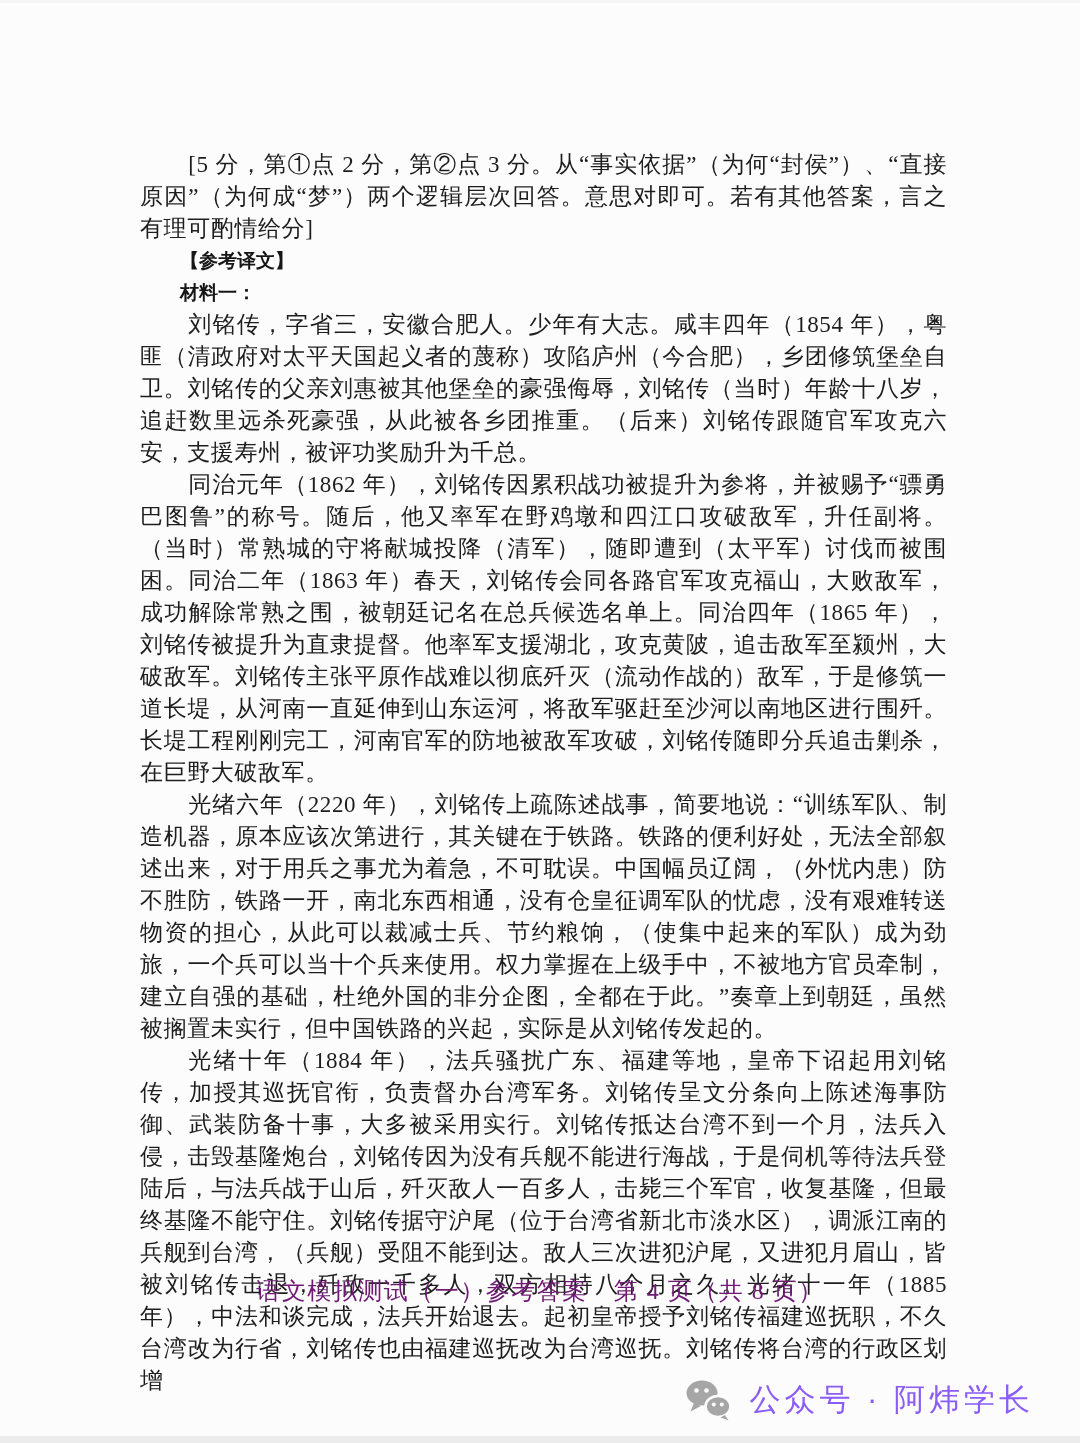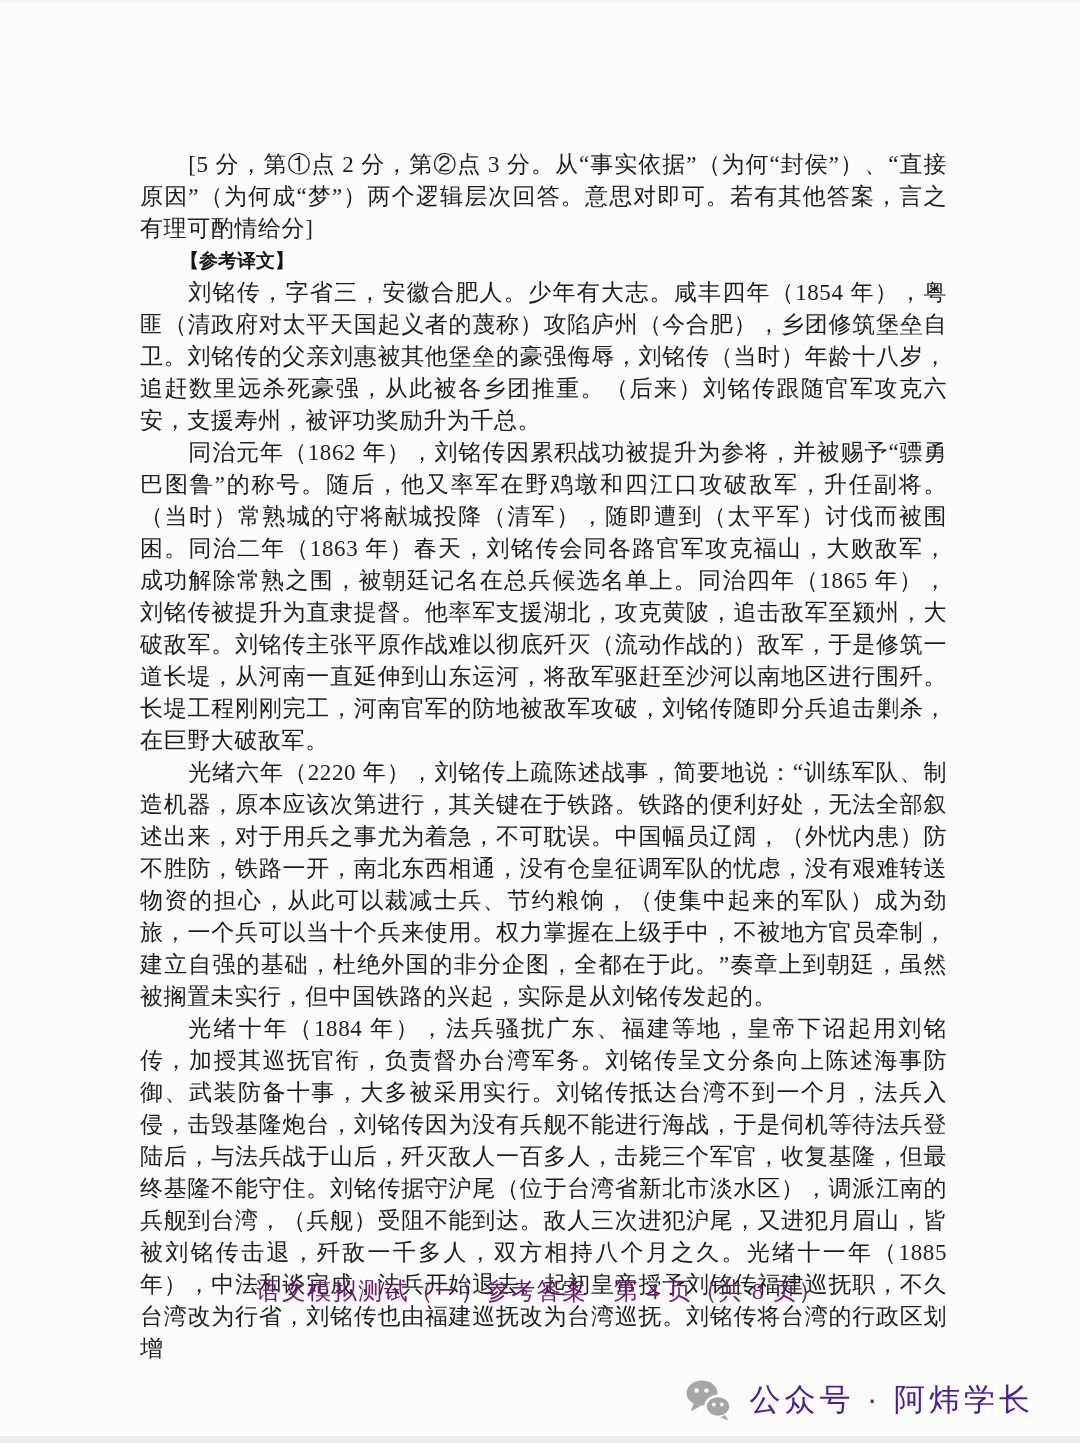--- a/index.html
+++ b/index.html
@@ -54,21 +54,21 @@
     display: inline-block;
     width: 26px;
   }
   .watermark {
     position: absolute;
     top: 1376px;
     right: 46px;
     display: flex;
     align-items: flex-end;
     gap: 16px;
-    color: #4c1d95;
+    color: #8b5cf6;
     font-size: 31px;
     letter-spacing: 4px;
     font-family: "Liberation Sans", sans-serif;
     user-select: none;
   }
   .wechat-svg { display: block; }
   .bottom-strip {
     position: absolute;
     left: 0;
     bottom: 0;
@@ -80,20 +80,21 @@
 </head>
 <body>
 
 <div class="page">
 
   <div class="content">
     <p class="note">[5 分，第①点 2 分，第②点 3 分。从“事实依据”（为何“封侯”）、“直接原因”（为何成“梦”）两个逻辑层次回答。意思对即可。若有其他答案，言之有理可酌情给分]</p>
 
     <p class="heading">【参考译文】</p>
 
+    <p class="heading">材料一：</p>
 
     <p class="para">刘铭传，字省三，安徽合肥人。少年有大志。咸丰四年（1854 年），粤匪（清政府对太平天国起义者的蔑称）攻陷庐州（今合肥），乡团修筑堡垒自卫。刘铭传的父亲刘惠被其他堡垒的豪强侮辱，刘铭传（当时）年龄十八岁，追赶数里远杀死豪强，从此被各乡团推重。（后来）刘铭传跟随官军攻克六安，支援寿州，被评功奖励升为千总。</p>
 
     <p class="para">同治元年（1862 年），刘铭传因累积战功被提升为参将，并被赐予“骠勇巴图鲁”的称号。随后，他又率军在野鸡墩和四江口攻破敌军，升任副将。（当时）常熟城的守将献城投降（清军），随即遭到（太平军）讨伐而被围困。同治二年（1863 年）春天，刘铭传会同各路官军攻克福山，大败敌军，成功解除常熟之围，被朝廷记名在总兵候选名单上。同治四年（1865 年），刘铭传被提升为直隶提督。他率军支援湖北，攻克黄陂，追击敌军至颍州，大破敌军。刘铭传主张平原作战难以彻底歼灭（流动作战的）敌军，于是修筑一道长堤，从河南一直延伸到山东运河，将敌军驱赶至沙河以南地区进行围歼。长堤工程刚刚完工，河南官军的防地被敌军攻破，刘铭传随即分兵追击剿杀，在巨野大破敌军。</p>
 
     <p class="para">光绪六年（2220 年），刘铭传上疏陈述战事，简要地说：“训练军队、制造机器，原本应该次第进行，其关键在于铁路。铁路的便利好处，无法全部叙述出来，对于用兵之事尤为着急，不可耽误。中国幅员辽阔，（外忧内患）防不胜防，铁路一开，南北东西相通，没有仓皇征调军队的忧虑，没有艰难转送物资的担心，从此可以裁减士兵、节约粮饷，（使集中起来的军队）成为劲旅，一个兵可以当十个兵来使用。权力掌握在上级手中，不被地方官员牵制，建立自强的基础，杜绝外国的非分企图，全都在于此。”奏章上到朝廷，虽然被搁置未实行，但中国铁路的兴起，实际是从刘铭传发起的。</p>
 
     <p class="para">光绪十年（1884 年），法兵骚扰广东、福建等地，皇帝下诏起用刘铭传，加授其巡抚官衔，负责督办台湾军务。刘铭传呈文分条向上陈述海事防御、武装防备十事，大多被采用实行。刘铭传抵达台湾不到一个月，法兵入侵，击毁基隆炮台，刘铭传因为没有兵舰不能进行海战，于是伺机等待法兵登陆后，与法兵战于山后，歼灭敌人一百多人，击毙三个军官，收复基隆，但最终基隆不能守住。刘铭传据守沪尾（位于台湾省新北市淡水区），调派江南的兵舰到台湾，（兵舰）受阻不能到达。敌人三次进犯沪尾，又进犯月眉山，皆被刘铭传击退，歼敌一千多人，双方相持八个月之久。光绪十一年（1885 年），中法和谈完成，法兵开始退去。起初皇帝授予刘铭传福建巡抚职，不久台湾改为行省，刘铭传也由福建巡抚改为台湾巡抚。刘铭传将台湾的行政区划增</p>
   </div>
 

